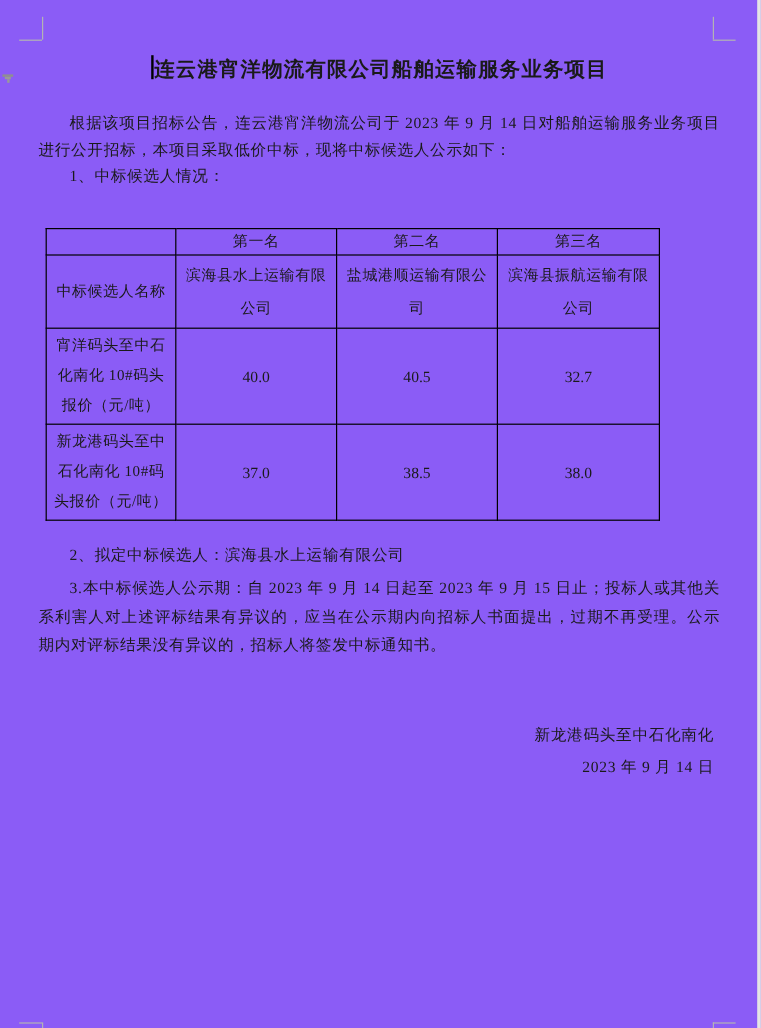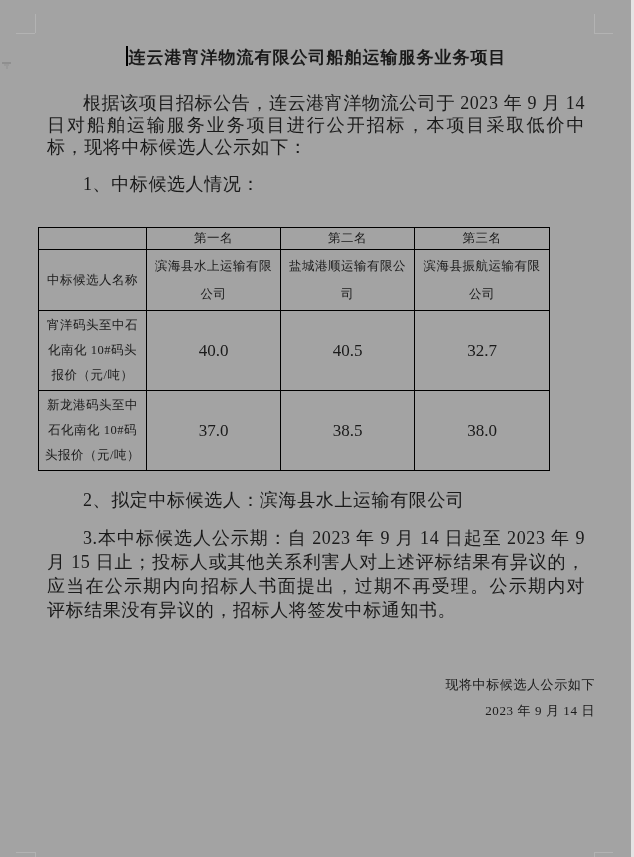--- a/index.html
+++ b/index.html
@@ -4,21 +4,21 @@
 <style>
   html,body{margin:0;padding:0;}
   body{
     width:634px;height:857px;
     background:#ffffff;
     font-family:"Liberation Serif","DejaVu Serif",serif;
     color:#1a1a1a;
     overflow:hidden;
     position:relative;
   }
-  .page{position:absolute;inset:0;background:#a3a3a3;}
+  .page{position:absolute;inset:0;background:#8b5cf6;}
   
   .edge-strip{position:absolute;top:0;right:0;width:3px;height:857px;background:#e4e4e4;}
   
   .mark{position:absolute;background:#b3b3b3;}
   .tl-v{left:35px;top:14px;width:1px;height:19px;}
   .tl-h{left:16px;top:33px;width:19px;height:1px;}
   .tr-v{left:594px;top:14px;width:1px;height:19px;}
   .tr-h{left:594px;top:33px;width:19px;height:1px;}
   .bl-h{left:16px;top:852px;width:19px;height:1px;}
   .bl-v{left:35px;top:852px;width:1px;height:5px;}
@@ -35,22 +35,22 @@
   .doc-title{
     text-align:center;font-size:17px;font-weight:bold;
     letter-spacing:1px;line-height:24px;
   }
   .caret{display:inline-block;width:2px;height:20px;background:#000;vertical-align:-3px;margin-right:1px;}
   .doc-subtitle{
     text-align:center;font-size:17px;font-weight:bold;
     letter-spacing:1.5px;line-height:24px;margin-top:26px;
   }
   .para{
-    font-size:18px;line-height:22px;letter-spacing:0.6px;
-    text-align:justify;margin:15px;
+    font-size:13px;line-height:22px;letter-spacing:0.6px;
+    text-align:justify;margin:0;
   }
   .intro{margin-top:22px;text-indent:2em;}
   .heading1{text-indent:2em;}
 
   table.cand{
     border-collapse:collapse;table-layout:fixed;
     width:511px;margin:32px 0 0 6px;
     font-size:12.5px;letter-spacing:0.5px;
   }
   table.cand td{
@@ -58,21 +58,21 @@
     padding:2px 5px;
     vertical-align:middle;
     text-align:center;
   }
   tr.r-head{height:19px;}
   tr.r-name{height:59px;}
   tr.r-price1{height:65px;}
   tr.r-price2{height:66px;}
   td.cell-name{line-height:28px;}
   td.row-label{text-align:left;line-height:25px;padding-left:6px;padding-right:4px;}
-  td.val{font-size:17px;letter-spacing:0;}
+  td.val{font-size:13px;letter-spacing:0;}
 
   .section2{margin-top:18px;text-indent:2em;}
   .section3{margin-top:4px;text-indent:2em;line-height:24px;}
   .phones{margin-top:8px;font-weight:bold;font-size:13px;line-height:21px;letter-spacing:0.6px;}
   .signature{
     margin-top:50px;text-align:right;padding-right:5px;
     font-size:13px;line-height:26px;letter-spacing:0.6px;
   }
 </style>
 </head>
@@ -140,20 +140,20 @@
       </tr>
     </tbody>
       </table>
 
     <p class="para section2">2、拟定中标候选人：滨海县水上运输有限公司</p>
 
     <p class="para section3">3.本中标候选人公示期：自 2023 年 9 月 14 日起至 2023 年 9 月 15 日止；投标人或其他关系利害人对上述评标结果有异议的，应当在公示期内向招标人书面提出，过期不再受理。公示期内对评标结果没有异议的，招标人将签发中标通知书。</p>
 
 
     <div class="signature">
-      <div>现将中标候选人公示如下</div>
+      <div>新龙港码头至中石化南化</div>
       <div>2023 年 9 月 14 日</div>
     </div>
 
   </div>
 
   <div class="edge-strip"></div>
 </div>
 
 </body></html>

